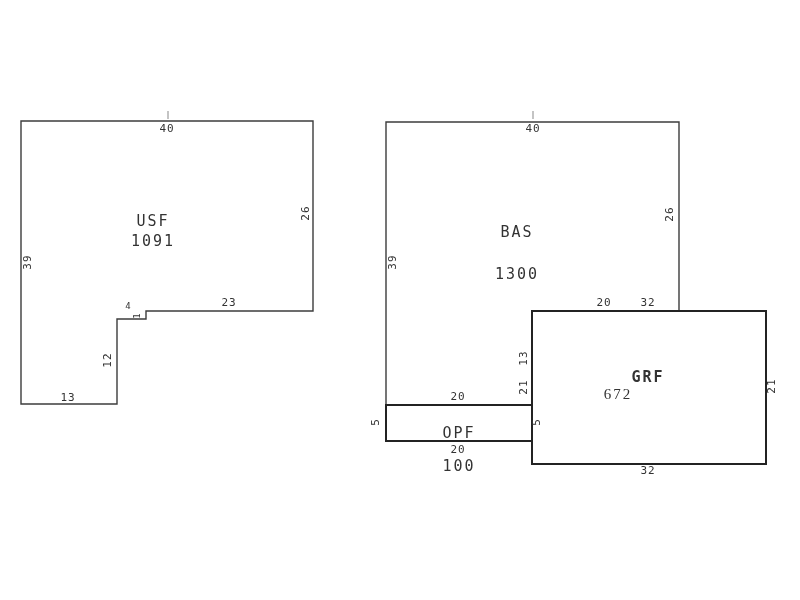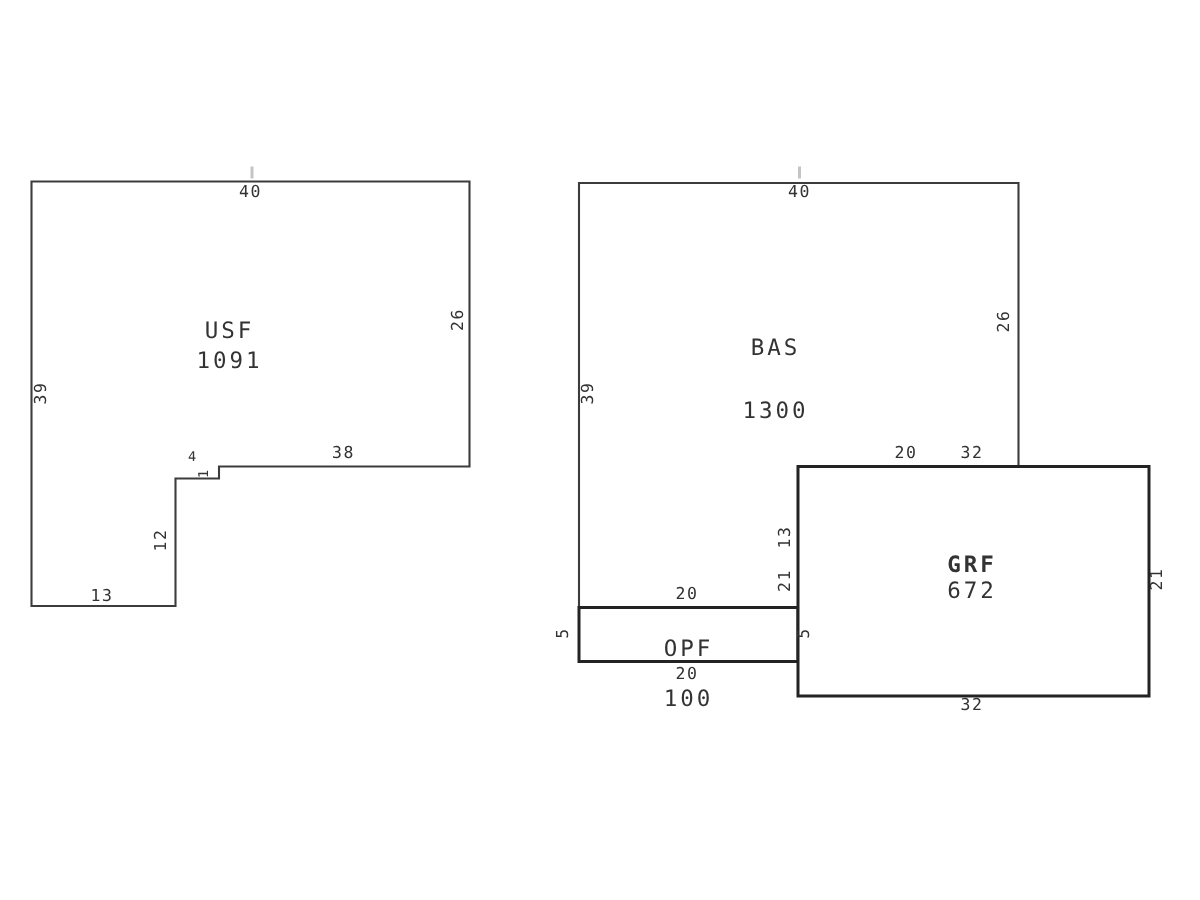--- a/index.html
+++ b/index.html
@@ -69,25 +69,25 @@
       <polygon fill="#ffffff" stroke="#232323" stroke-width="2" points="532,311 766,311 766,464 532,464"></polygon>
     </svg>
   <div id="labels-layer">
       <div class="area-label" style="left: 153px; top: 221px;">USF</div>
       <div class="area-label" style="left: 153px; top: 241px;">1091</div>
       <div class="area-label" style="left: 517px; top: 232px;">BAS</div>
       <div class="area-label" style="left: 517px; top: 250px; margin-top: 24px;">1300</div>
       <div class="area-label" style="left: 459px; top: 433px; text-align: right;">OPF</div>
       <div class="area-label" style="left: 459px; top: 426px; margin-top: 40px;">100</div>
       <div class="area-label" style="left: 648px; top: 377px; font-weight: bold;">GRF</div>
-      <div class="area-label" style="left: 648px; top: 394px;">672</div>
+      <div class="area-label" style="left: 618px; top: 394px; font-family: Liberation Serif, serif;">672</div>
       <span class="dim" style="left: 167px; top: 128px;">40</span>
       <span class="dim rot" style="left: 305px; top: 213px;">26</span>
       <span class="dim rot" style="left: 27px; top: 262px;">39</span>
-      <span class="dim" style="left: 229px; top: 302px;">38</span>
+      <span class="dim" style="left: 229px; top: 302px;">23</span>
       <span class="dim small" style="left: 128px; top: 306px;">4</span>
       <span class="dim rot small" style="left: 137px; top: 316px;">1</span>
       <span class="dim rot" style="left: 107px; top: 360px;">12</span>
       <span class="dim" style="left: 68px; top: 397px;">13</span>
       <span class="dim" style="left: 533px; top: 128px;">40</span>
       <span class="dim rot" style="left: 669px; top: 214px;">26</span>
       <span class="dim rot" style="left: 392px; top: 262px;">39</span>
       <span class="dim" style="left: 604px; top: 302px;">20</span>
       <span class="dim" style="left: 648px; top: 302px;">32</span>
       <span class="dim rot" style="left: 523px; top: 358px;">13</span>

